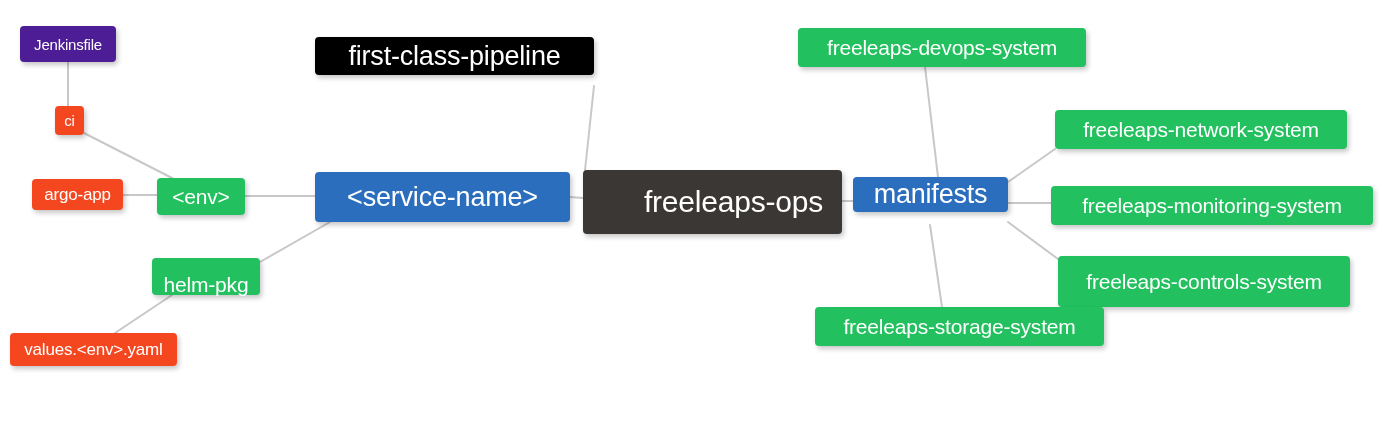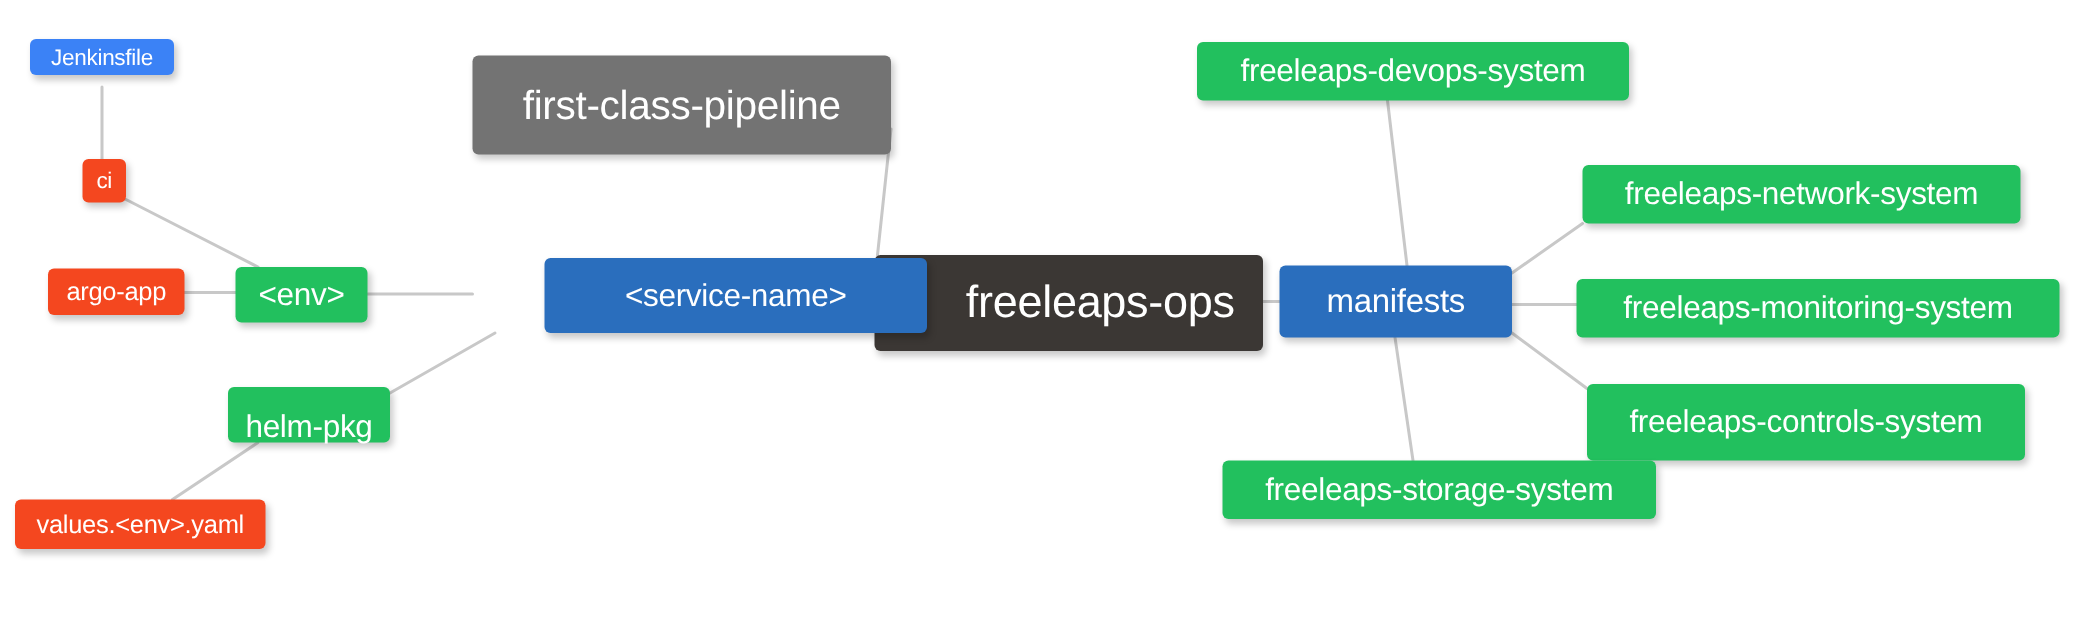--- a/index.html
+++ b/index.html
@@ -63,42 +63,42 @@
       <line x1="123" y1="195" x2="157" y2="195" class="edge" stroke="#c8c8c8"></line>
       <line x1="84" y1="133" x2="172" y2="178" class="edge" stroke="#c8c8c8"></line>
       <line x1="68" y1="58" x2="68" y2="106" class="edge" stroke="#c8c8c8"></line>
       <line x1="260" y1="262" x2="330" y2="222" class="edge" stroke="#c8c8c8"></line>
       <line x1="115" y1="333" x2="172" y2="295" class="edge" stroke="#c8c8c8"></line>
     </svg>
   <div id="node-layer">
       <div class="node" style="left: 583px; top: 170px; width: 259px; height: 64px; background: rgb(59, 55, 52); font-size: 30px; padding-left: 42px;">
         <span class="node-label">freeleaps-ops</span>
       </div>
-      <div class="node" style="left: 315px; top: 37px; width: 279px; height: 66px; background: #737373; font-size: 27px; text-align: right;">
+      <div class="node" style="left: 315px; top: 37px; width: 279px; height: 38px; background: #000000; font-size: 27px; text-align: right;">
         <span class="node-label">first-class-pipeline</span>
       </div>
-      <div class="node" style="left: 315px; top: 172px; width: 255px; height: 50px; background: rgb(42, 110, 189); font-size: 21px; margin-left: 48px;">
+      <div class="node" style="left: 315px; top: 172px; width: 255px; height: 50px; background: rgb(42, 110, 189); font-size: 27px;">
         <span class="node-label">&lt;service-name&gt;</span>
       </div>
-      <div class="node" style="left: 853px; top: 177px; width: 155px; height: 48px; background: rgb(42, 110, 189); font-size: 22px;">
+      <div class="node" style="left: 853px; top: 177px; width: 155px; height: 35px; background: rgb(42, 110, 189); font-size: 27px;">
         <span class="node-label">manifests</span>
       </div>
       <div class="node" style="left: 157px; top: 178px; width: 88px; height: 37px; background: rgb(34, 192, 94); font-size: 21px;">
         <span class="node-label">&lt;env&gt;</span>
       </div>
       <div class="node" style="left: 152px; top: 258px; width: 108px; height: 37px; background: rgb(34, 192, 94); font-size: 21px; align-items: flex-end;">
         <span class="node-label">helm-pkg</span>
       </div>
       <div class="node" style="left: 32px; top: 179px; width: 91px; height: 31px; background: rgb(244, 71, 31); font-size: 17px;">
         <span class="node-label">argo-app</span>
       </div>
       <div class="node" style="left: 55px; top: 106px; width: 29px; height: 29px; background: rgb(244, 71, 31); font-size: 15px;">
         <span class="node-label">ci</span>
       </div>
-      <div class="node" style="left: 20px; top: 26px; width: 96px; height: 24px; background: #3b82f6; font-size: 15px;">
+      <div class="node" style="left: 20px; top: 26px; width: 96px; height: 36px; background: #4c1d95; font-size: 15px;">
         <span class="node-label">Jenkinsfile</span>
       </div>
       <div class="node" style="left: 10px; top: 333px; width: 167px; height: 33px; background: rgb(244, 71, 31); font-size: 17px; justify-content: center;">
         <span class="node-label">values.&lt;env&gt;.yaml</span>
       </div>
       <div class="node" style="left: 798px; top: 28px; width: 288px; height: 39px; background: rgb(34, 192, 94); font-size: 21px;">
         <span class="node-label">freeleaps-devops-system</span>
       </div>
       <div class="node" style="left: 1055px; top: 110px; width: 292px; height: 39px; background: rgb(34, 192, 94); font-size: 21px; align-items: center;">
         <span class="node-label">freeleaps-network-system</span>

